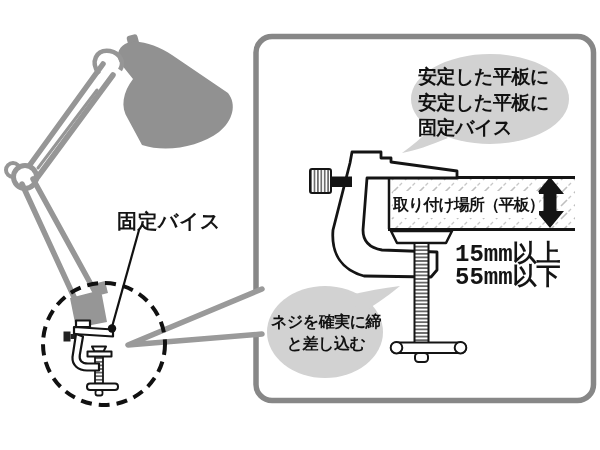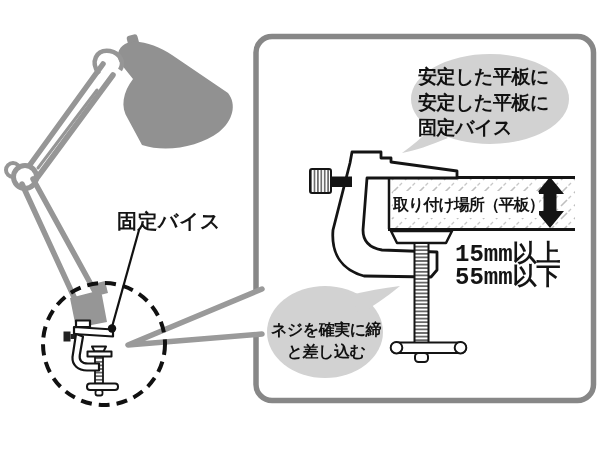--- a/index.html
+++ b/index.html
@@ -4,21 +4,21 @@
 <style>
   html,body{margin:0;padding:0;background:#fff;}
   .canvas{
     position:relative;width:600px;height:450px;background:#ffffff;overflow:hidden;
     font-family:"Liberation Sans","DejaVu Sans",sans-serif;color:#141414;border-radius:13px;
   }
   .canvas svg{position:absolute;left:0;top:0;z-index:1;}
   .txt{position:absolute;z-index:5;white-space:nowrap;}
   .bubble-line{font-weight:bold;font-size:19px;line-height:25.5px;letter-spacing:-0.5px;color:#111;}
   .b1{left:418px;top:64px;}
-  .b2{left:268px;top:311px;width:116px;text-align:center;font-size:16px;line-height:22px;letter-spacing:-0.5px;margin-top:8px;}
+  .b2{left:268px;top:311px;width:116px;text-align:center;font-size:16px;line-height:22px;letter-spacing:-0.5px;}
   .board-label{
     left:393px;top:191px;width:146px;height:27px;line-height:27px;text-align:left;
     background:#ffffff;font-weight:bold;font-size:16px;letter-spacing:-1px;border-radius:2px;
   }
   .thickness{left:455px;top:243px;font-weight:bold;font-size:24px;line-height:23.5px;letter-spacing:0;font-family:Liberation Mono, monospace;}
   .vise-label{left:117px;top:208px;font-size:20px;font-weight:700;letter-spacing:0.5px;}
 </style>
 </head>
 <body>
 

